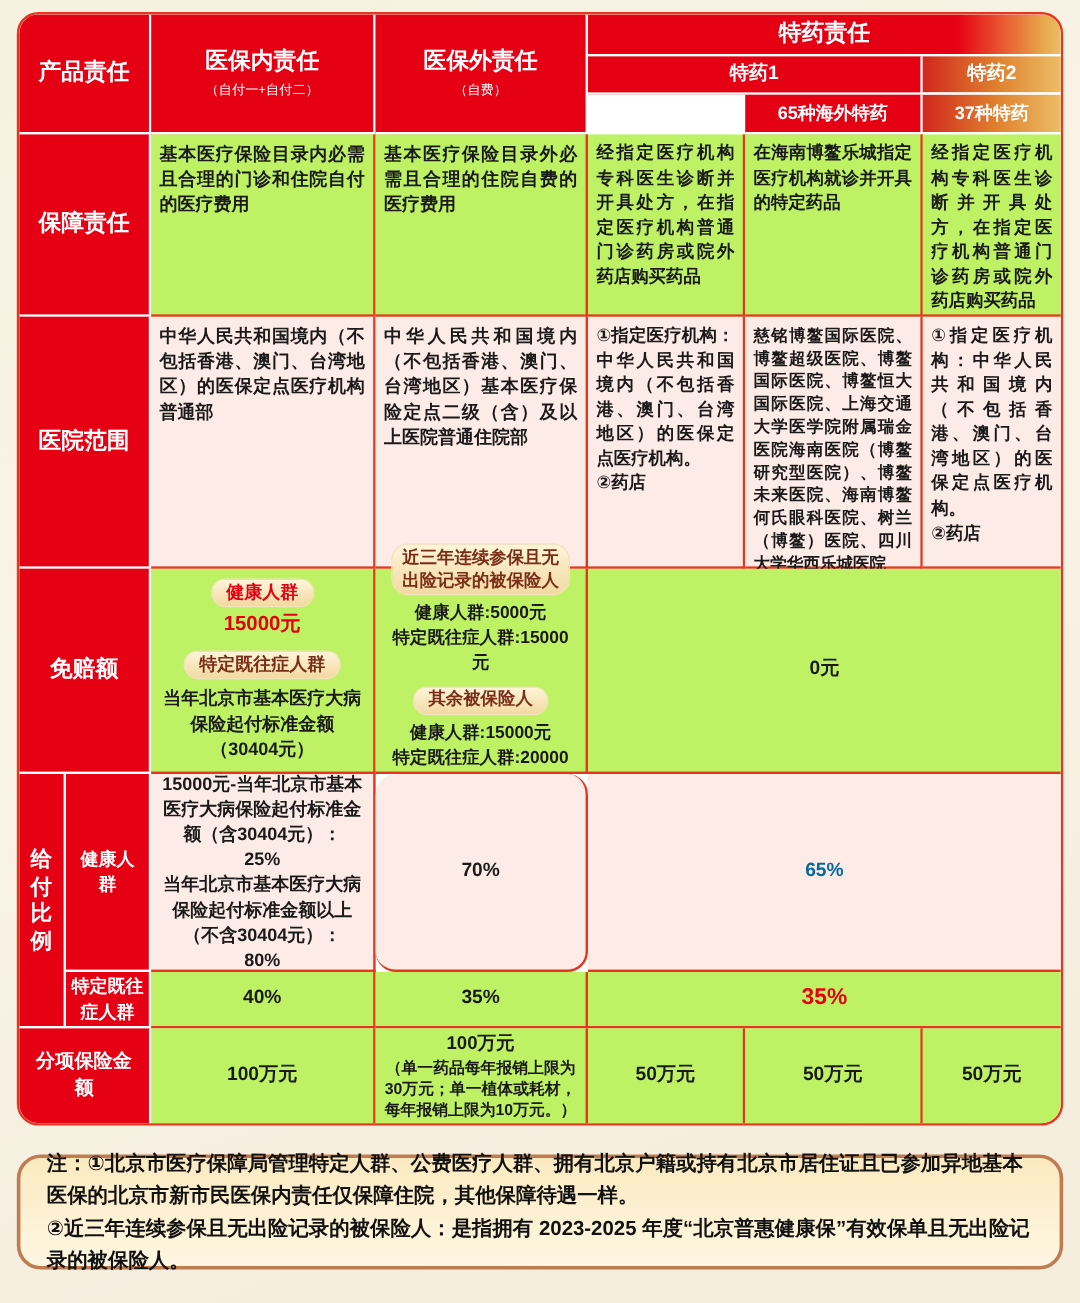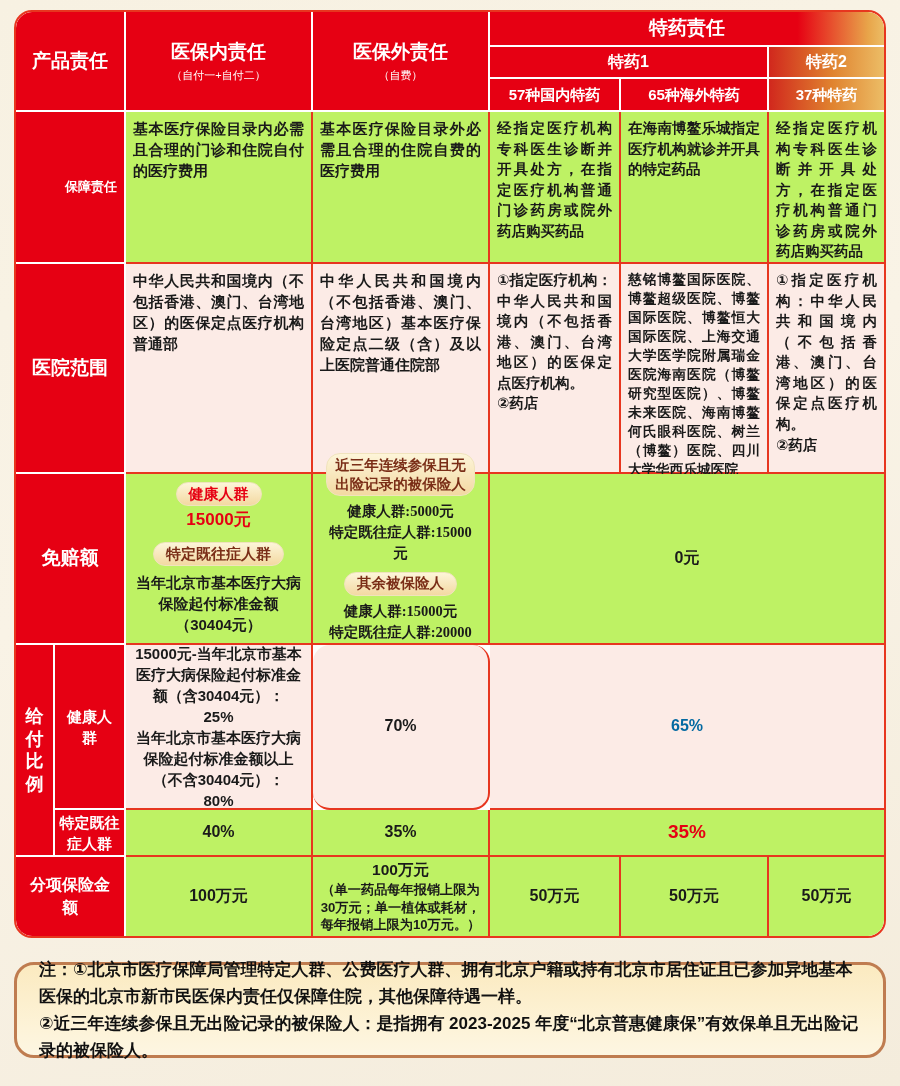--- a/index.html
+++ b/index.html
@@ -34,28 +34,28 @@
   
   .c-prod   { grid-area:1/1/4/3; font-size:19px; }
   .c-in-h   { grid-area:1/3/4/4; }
   .c-out-h  { grid-area:1/4/4/5; }
   .c-sp-h   { grid-area:1/5/2/8; font-size:19px; }
   .c-sp1    { grid-area:2/5/3/7; font-size:16px; }
   .c-sp2    { grid-area:2/7/3/8; font-size:16px; }
   .c-s57    { grid-area:3/5/4/6; font-size:15px; }
   .c-s65    { grid-area:3/6/4/7; font-size:15px; }
   .c-s37    { grid-area:3/7/4/8; font-size:15px; }
-  .l-cov    { grid-area:4/1/5/3; font-size:13px;align-items:flex-end; }
+  .l-cov    { grid-area:4/1/5/3; font-size:19px; }
   .c-cov1   { grid-area:4/3/5/4; } .c-cov2 { grid-area:4/4/5/5; }
   .c-cov3   { grid-area:4/5/5/6; } .c-cov4 { grid-area:4/6/5/7; } .c-cov5 { grid-area:4/7/5/8; }
   .l-hos    { grid-area:5/1/6/3; font-size:19px; }
   .c-hos1   { grid-area:5/3/6/4; } .c-hos2 { grid-area:5/4/6/5; }
   .c-hos3   { grid-area:5/5/6/6; } .c-hos4 { grid-area:5/6/6/7; } .c-hos5 { grid-area:5/7/6/8; }
   .l-ded    { grid-area:6/1/7/3; font-size:19px;text-align:right; }
-  .c-ded1   { grid-area:6/3/7/4; } .c-ded2 { grid-area:6/4/7/5; padding:4px 13px;font-family:Liberation Serif, serif; }
+  .c-ded1   { grid-area:6/3/7/4; } .c-ded2 { grid-area:6/4/7/5; padding:4px 13px; }
   .c-ded3   { grid-area:6/5/7/8; font-size:16px; }
   .l-pay    { grid-area:7/1/9/2; }
   .l-payh   { grid-area:7/2/8/3; font-size:15px; }
   .l-payp   { grid-area:8/2/9/3; font-size:15px; padding:4px 2px; }
   .c-payh1  { grid-area:7/3/8/4; } .c-payh2 { grid-area:7/4/8/5; font-size:16px;border-radius:17px; }
   .c-payh3  { grid-area:7/5/8/8; font-size:16px; color:#0369a1; }
   .c-payp1  { grid-area:8/3/9/4; font-size:16px; } .c-payp2 { grid-area:8/4/9/5; font-size:16px; }
   .c-payp3  { grid-area:8/5/9/8; font-size:19px; color:#e60013; }
   .l-sum    { grid-area:9/1/10/3; font-size:16px; }
   .c-sum1   { grid-area:9/3/10/4; font-size:16px; } .c-sum2 { grid-area:9/4/10/5; padding:2px 4px; }
@@ -106,23 +106,20 @@
   </div>
   <div class="cell redfade tr no-r c-sp-h">
     <span>特药责任</span>
   </div>
   <div class="cell red c-sp1">
     <span>特药1</span>
   </div>
   <div class="cell gold no-r c-sp2">
     <span>特药2</span>
   </div>
-  <div class="cell red c-s57">
-    <span>57种国内特药</span>
-  </div>
   <div class="cell red c-s65">
     <span>65种海外特药</span>
   </div>
   <div class="cell gold no-r c-s37">
     <span>37种特药</span>
   </div>
 
   <div class="cell red l-cov">
     <span>保障责任</span>
   </div>

